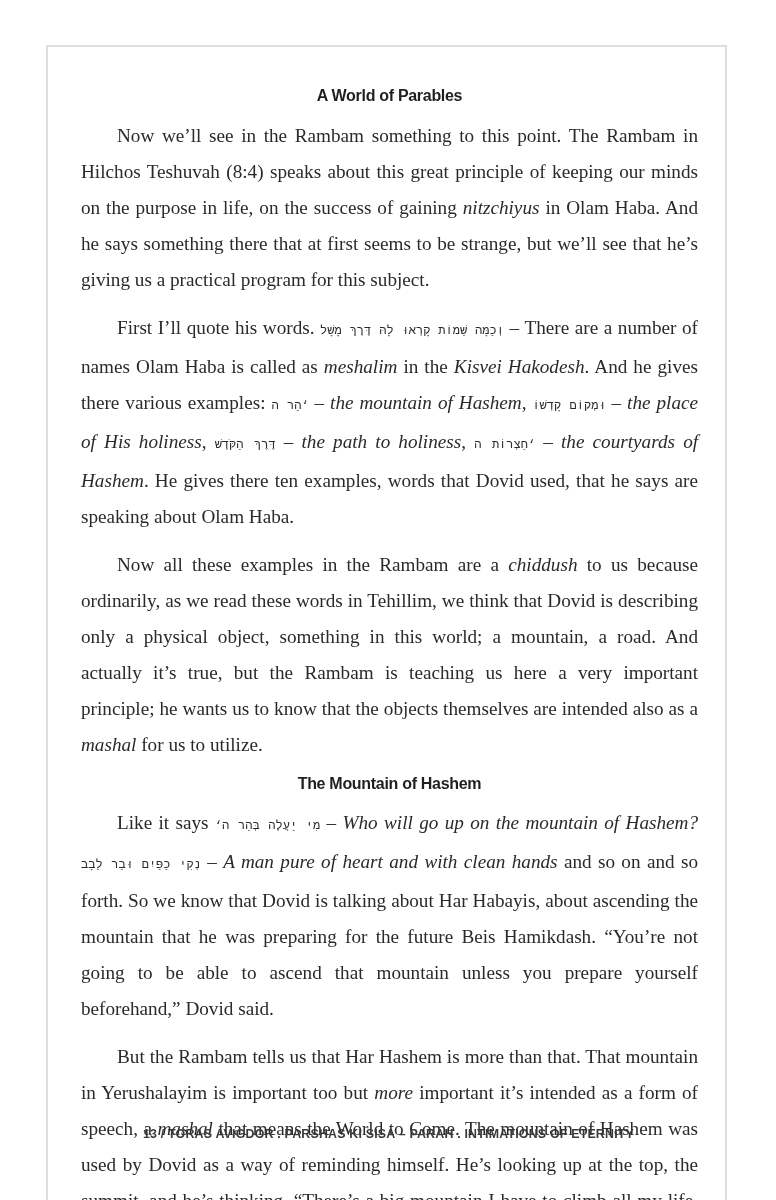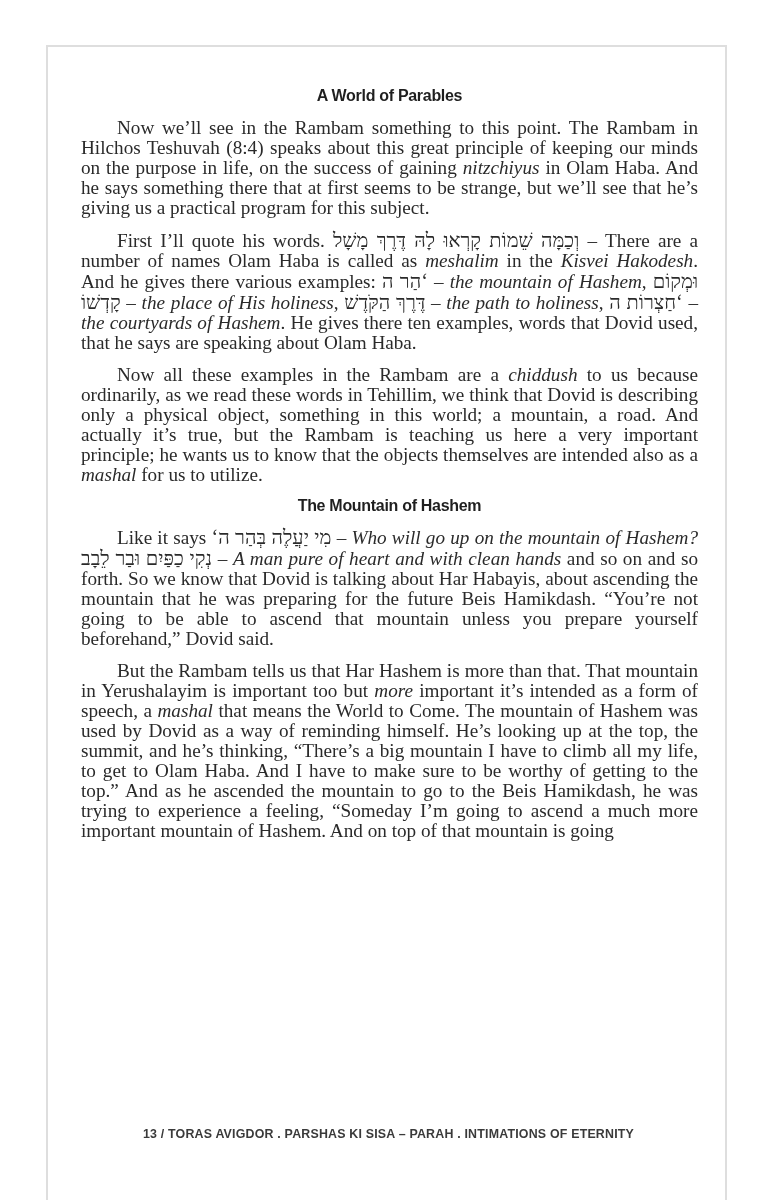--- a/index.html
+++ b/index.html
@@ -13,26 +13,26 @@
   }
   .content { position: absolute; left: 33px; top: 40px; width: 617px; }
   h2 {
     font-family: "Liberation Sans", "DejaVu Sans", sans-serif; font-weight: bold;
     font-size: 16px; text-align: center; margin: 13px; color: #1f1f1f; letter-spacing: -0.3px;
   }
   h2.first { margin-top: 0; margin-bottom: 13px; }
   h2.second { margin-top: 10px; margin-bottom: 12px; }
   p {
     margin: 0 0 12px 0; font-family: "Liberation Serif", "DejaVu Serif", serif;
-    font-size: 19.2px; line-height: 20px; text-align: justify; text-indent: 36px;
+    font-size: 19.2px; line-height: 36px; text-align: justify; text-indent: 36px;
     color: #2a2a2a;
   }
   p.tight { margin-bottom: 16px; }
   i { font-style: italic; }
-  .heb { font-family: Liberation Serif, serif; font-size: 20px; }
+  .heb { font-family: Liberation Mono, monospace; font-size: 12px; }
   .footer {
     position: absolute; left: 0; top: 1080px; width: 681px; text-align: center;
     font-family: "Liberation Sans", "DejaVu Sans", sans-serif; font-weight: bold;
     font-size: 12.4px; color: #3a3a3a; letter-spacing: 0.2px;
   }
 </style>
 </head>
 <body>
 
 <div class="page">

